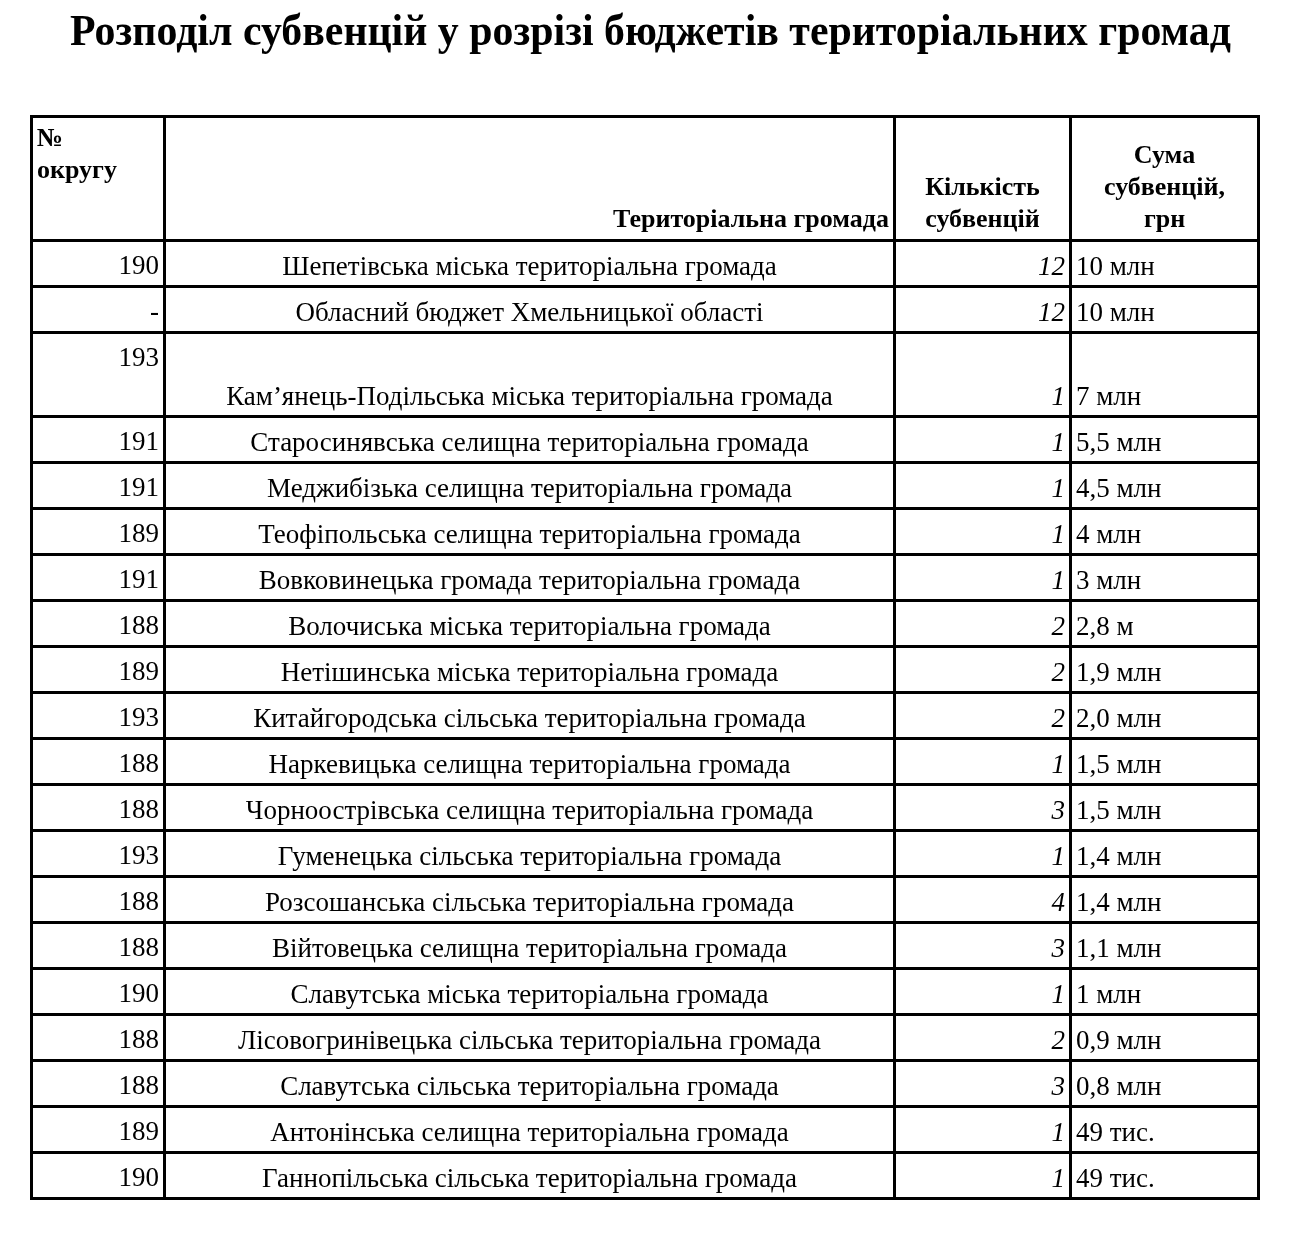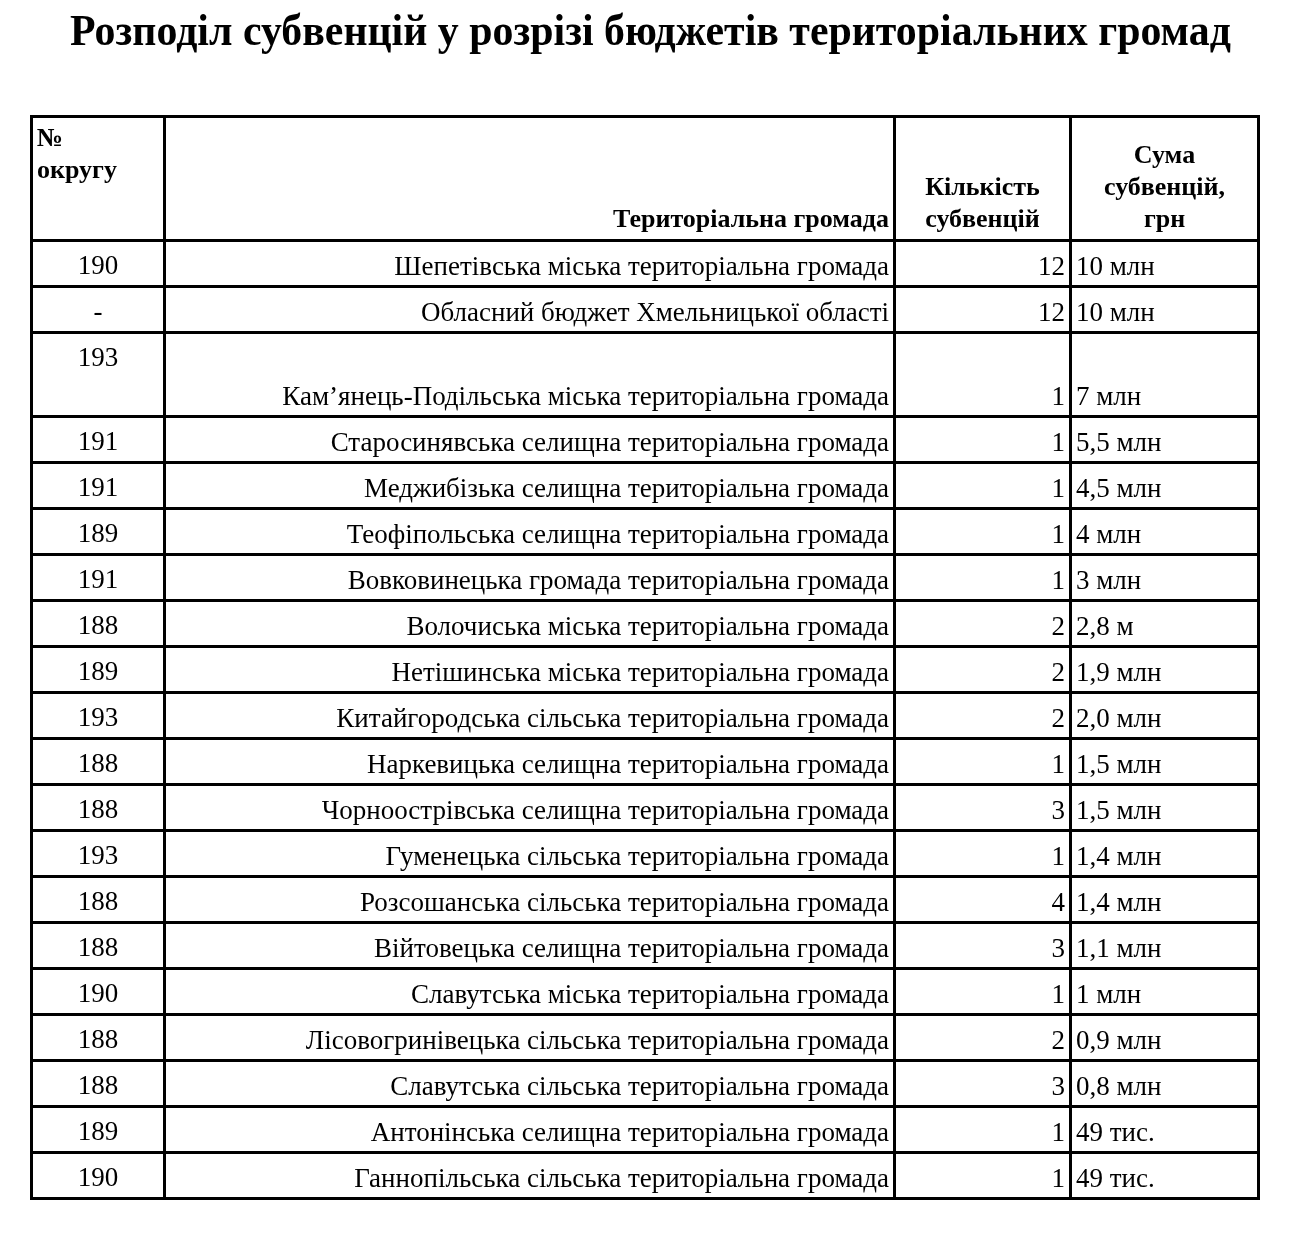--- a/index.html
+++ b/index.html
@@ -22,23 +22,23 @@
     border: 3px solid #000; padding: 0 4px; vertical-align: bottom;
     line-height: 38px; overflow: hidden; white-space: nowrap;
   }
   th { font-weight: bold; font-size: 26px; line-height: 32px; padding-bottom: 4px; }
   th.h1 { text-align: left; vertical-align: top; padding-top: 4px; white-space: normal; }
   th.h2 { text-align: right; }
   th.h3 { text-align: center; white-space: normal; }
   th.h4 { text-align: center; white-space: normal; }
   tr.head { height: 124px; }
   tr.row { height: 46px; }
-  td.c-num { text-align: center; vertical-align: top; padding-top: 4px; }
-  td.c-name { text-align: right; white-space: normal; }
-  td.c-count { text-align: right; }
+  td.c-num { text-align: right; vertical-align: top; padding-top: 4px; }
+  td.c-name { text-align: center; white-space: normal; }
+  td.c-count { text-align: right; font-style: italic; }
   td.c-sum { text-align: left; }
 </style>
 </head>
 <body>
 
 <div class="title">Розподіл субвенцій у розрізі бюджетів територіальних громад</div>
 
 <table>
   <colgroup>
       <col class="c1">

